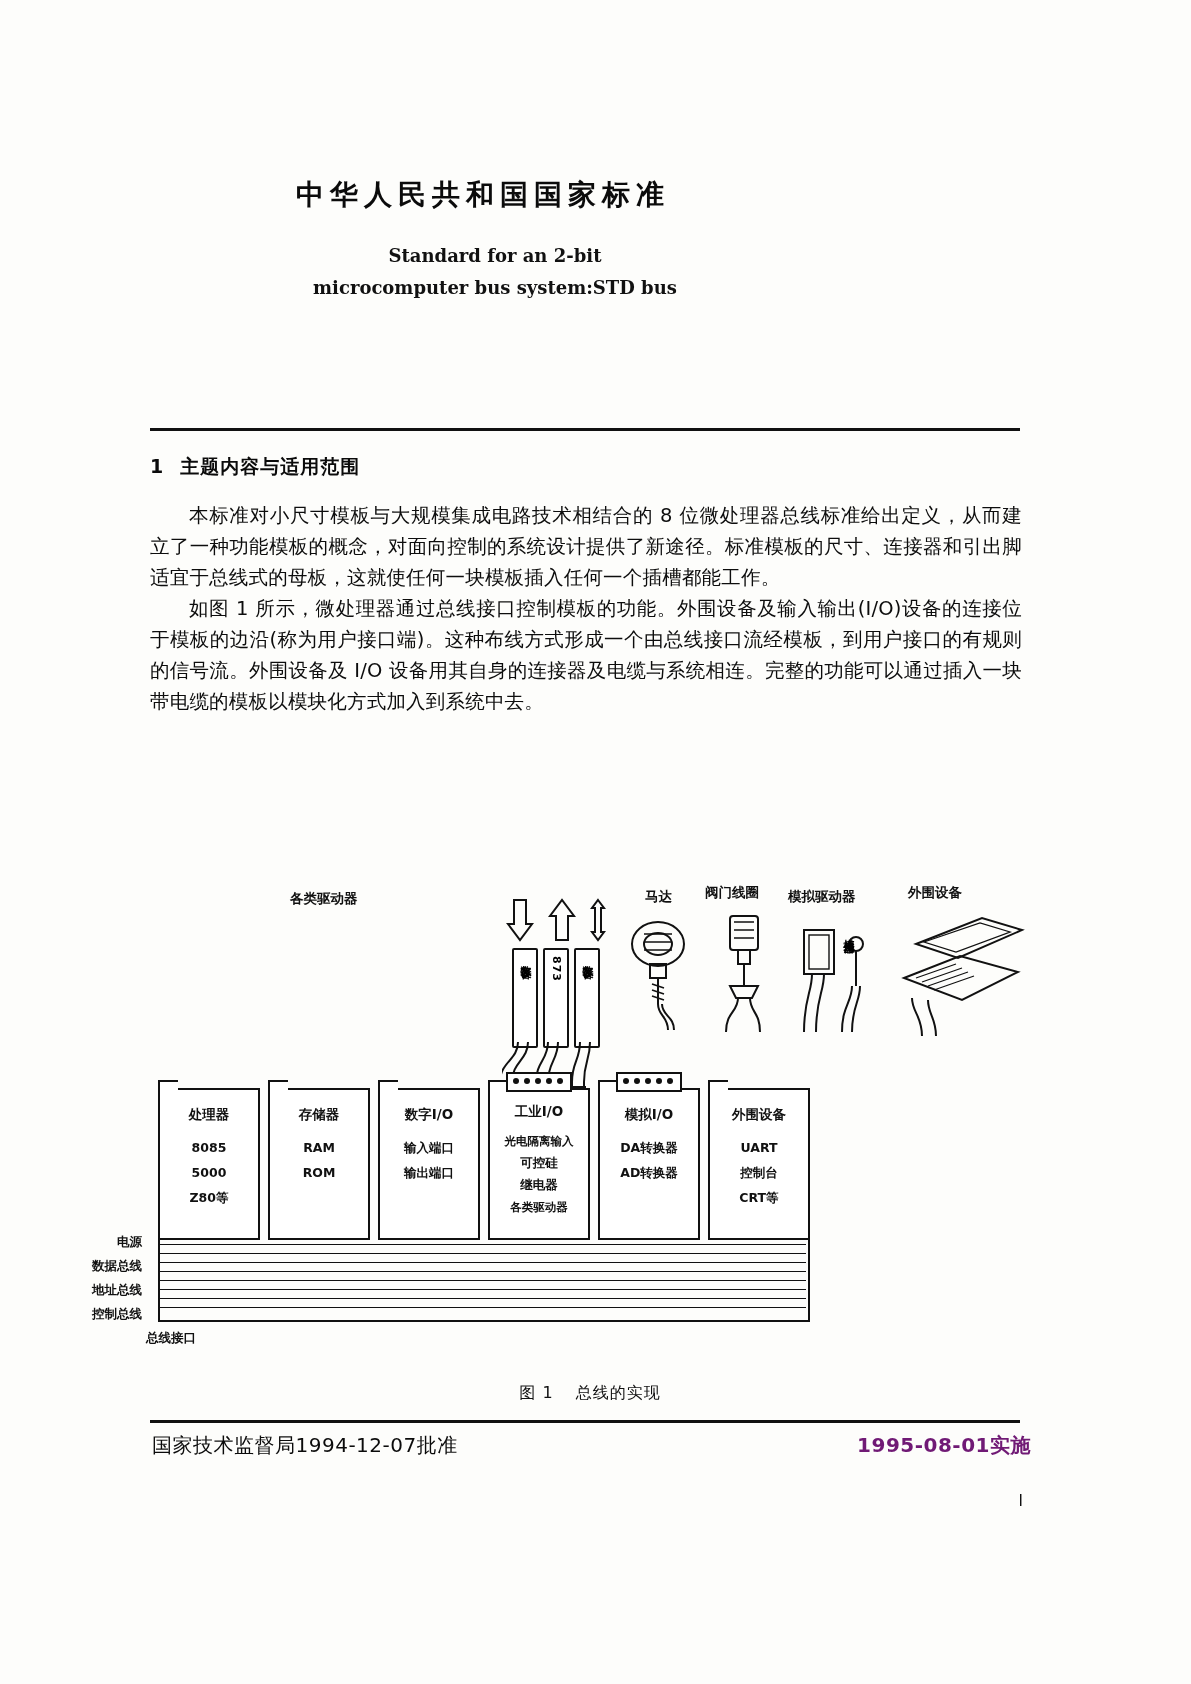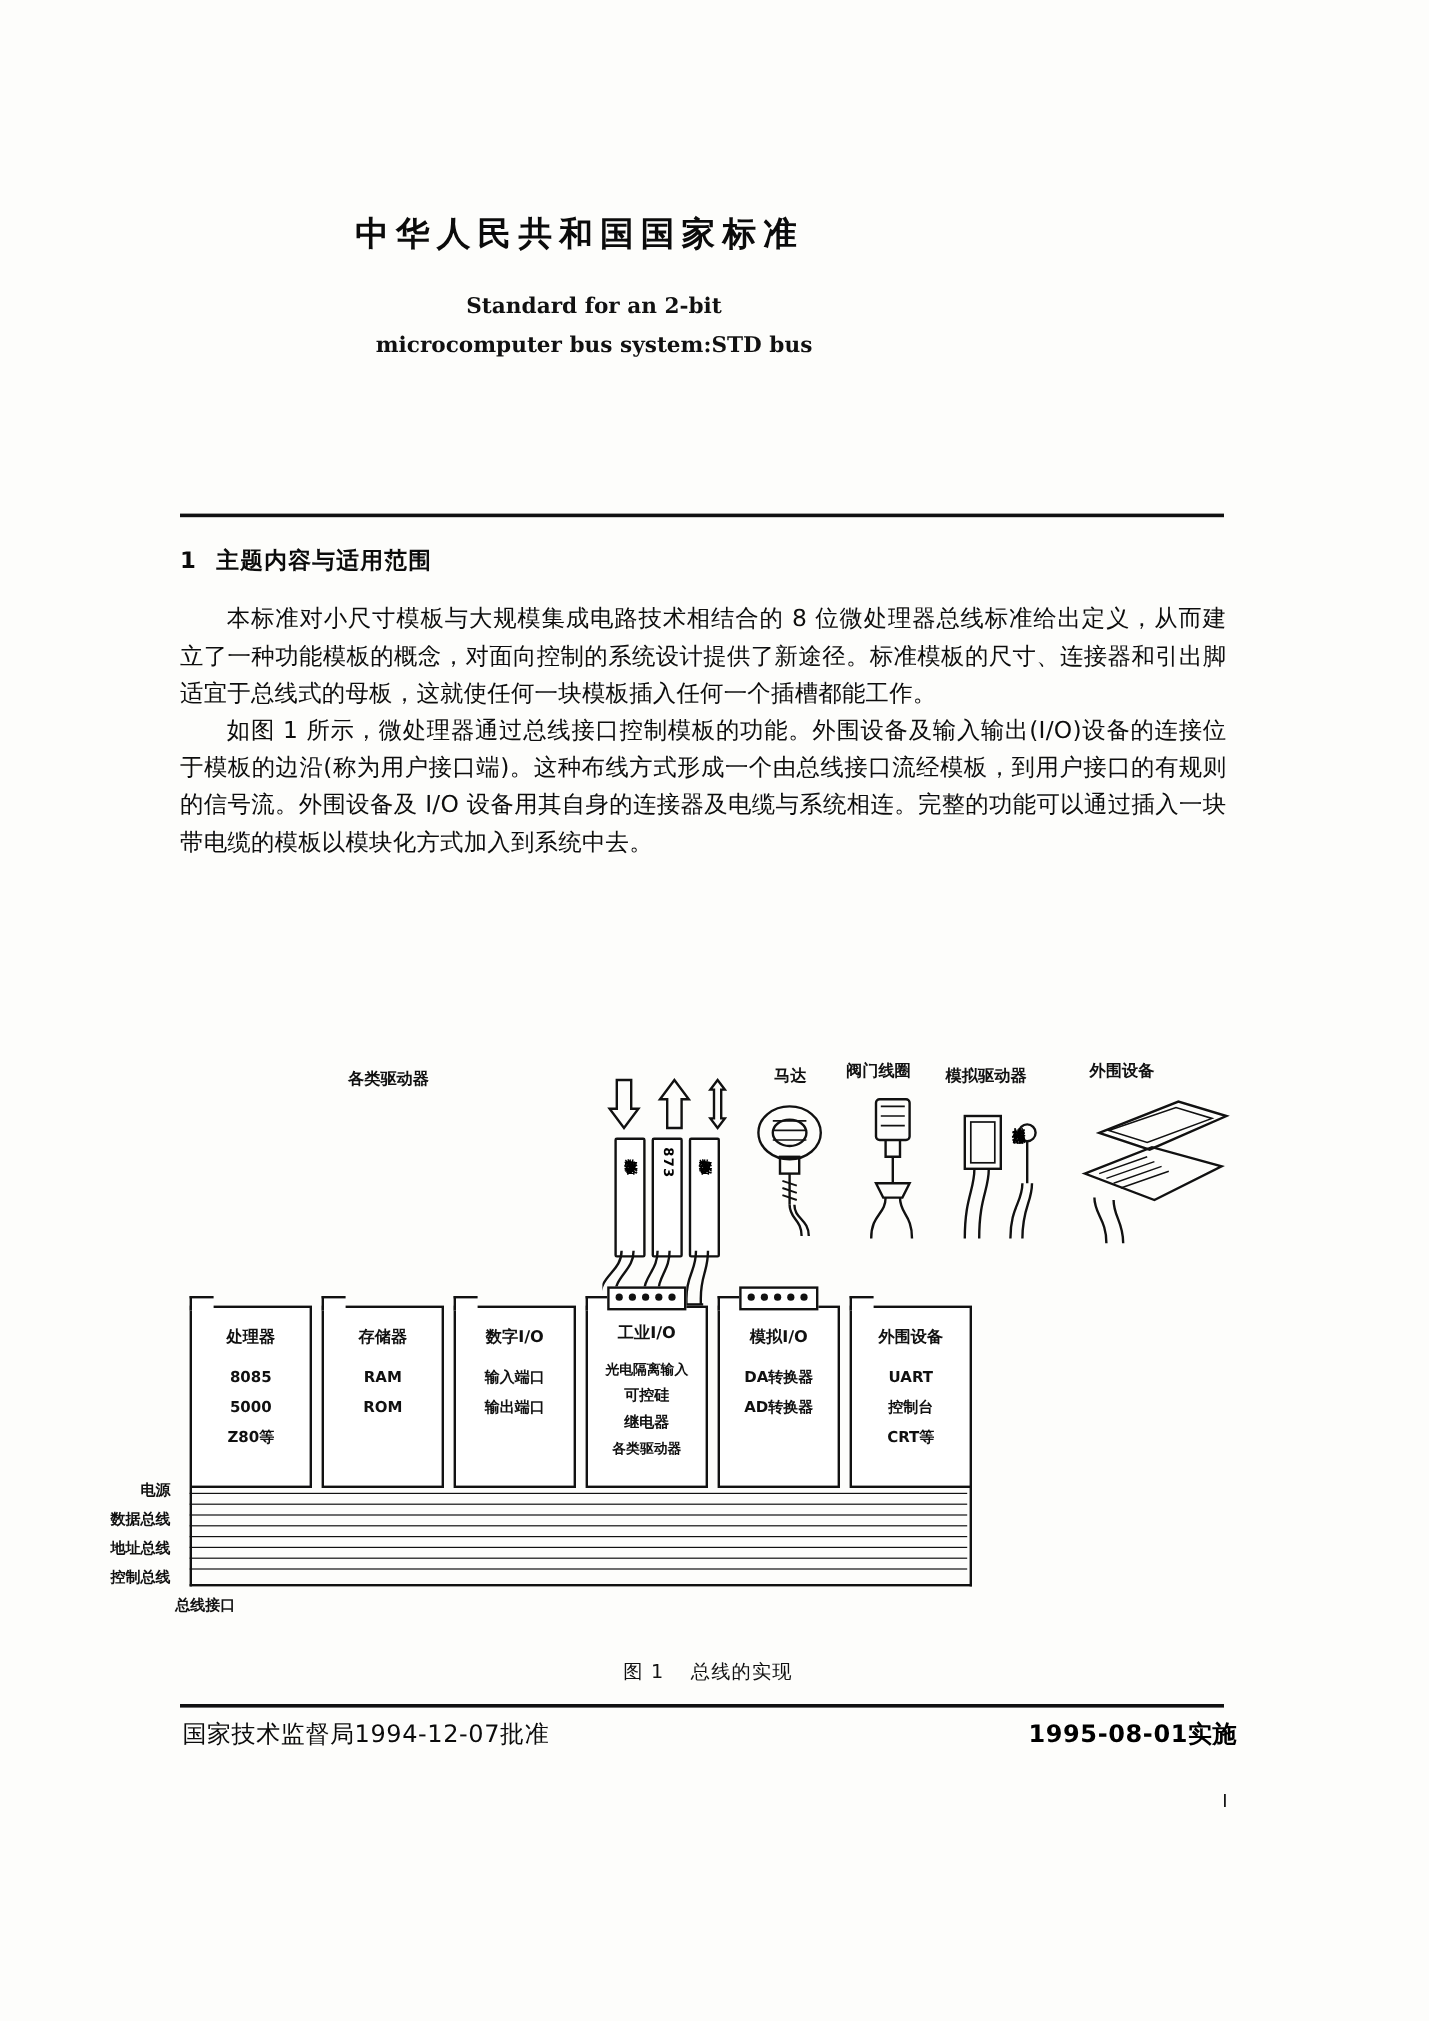--- a/index.html
+++ b/index.html
@@ -284,21 +284,21 @@
     color: #0b0b0b;
     white-space: nowrap;
   }
   .footer-right {
     position: absolute;
     right: 160px;
     top: 1432px;
     font-size: 20px;
     font-weight: 700;
     letter-spacing: 0.5px;
-    color: #000000;
+    color: #701a75;
     white-space: nowrap;
   }
   .page-num {
     position: absolute;
     right: 168px;
     top: 1492px;
     font-size: 15px;
     color: #111;
   }
   svg { display: block; }

